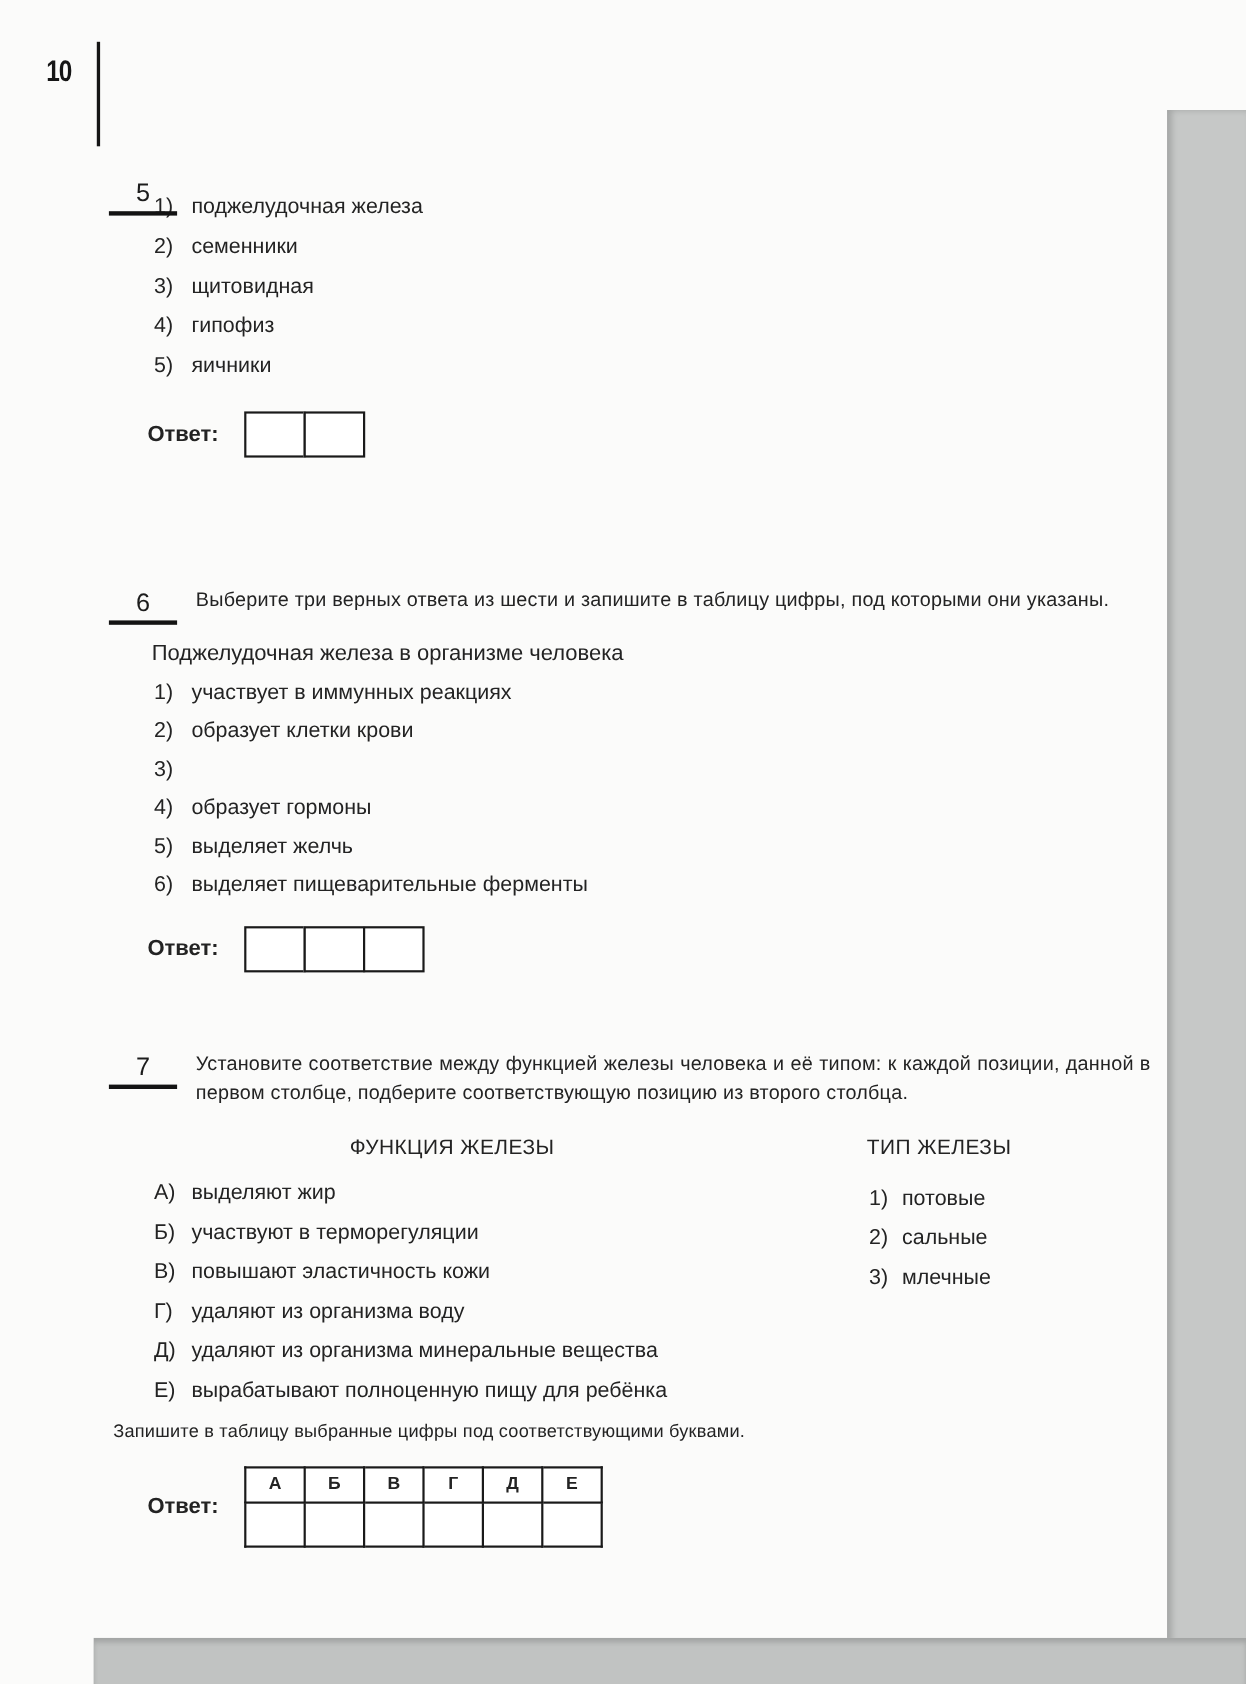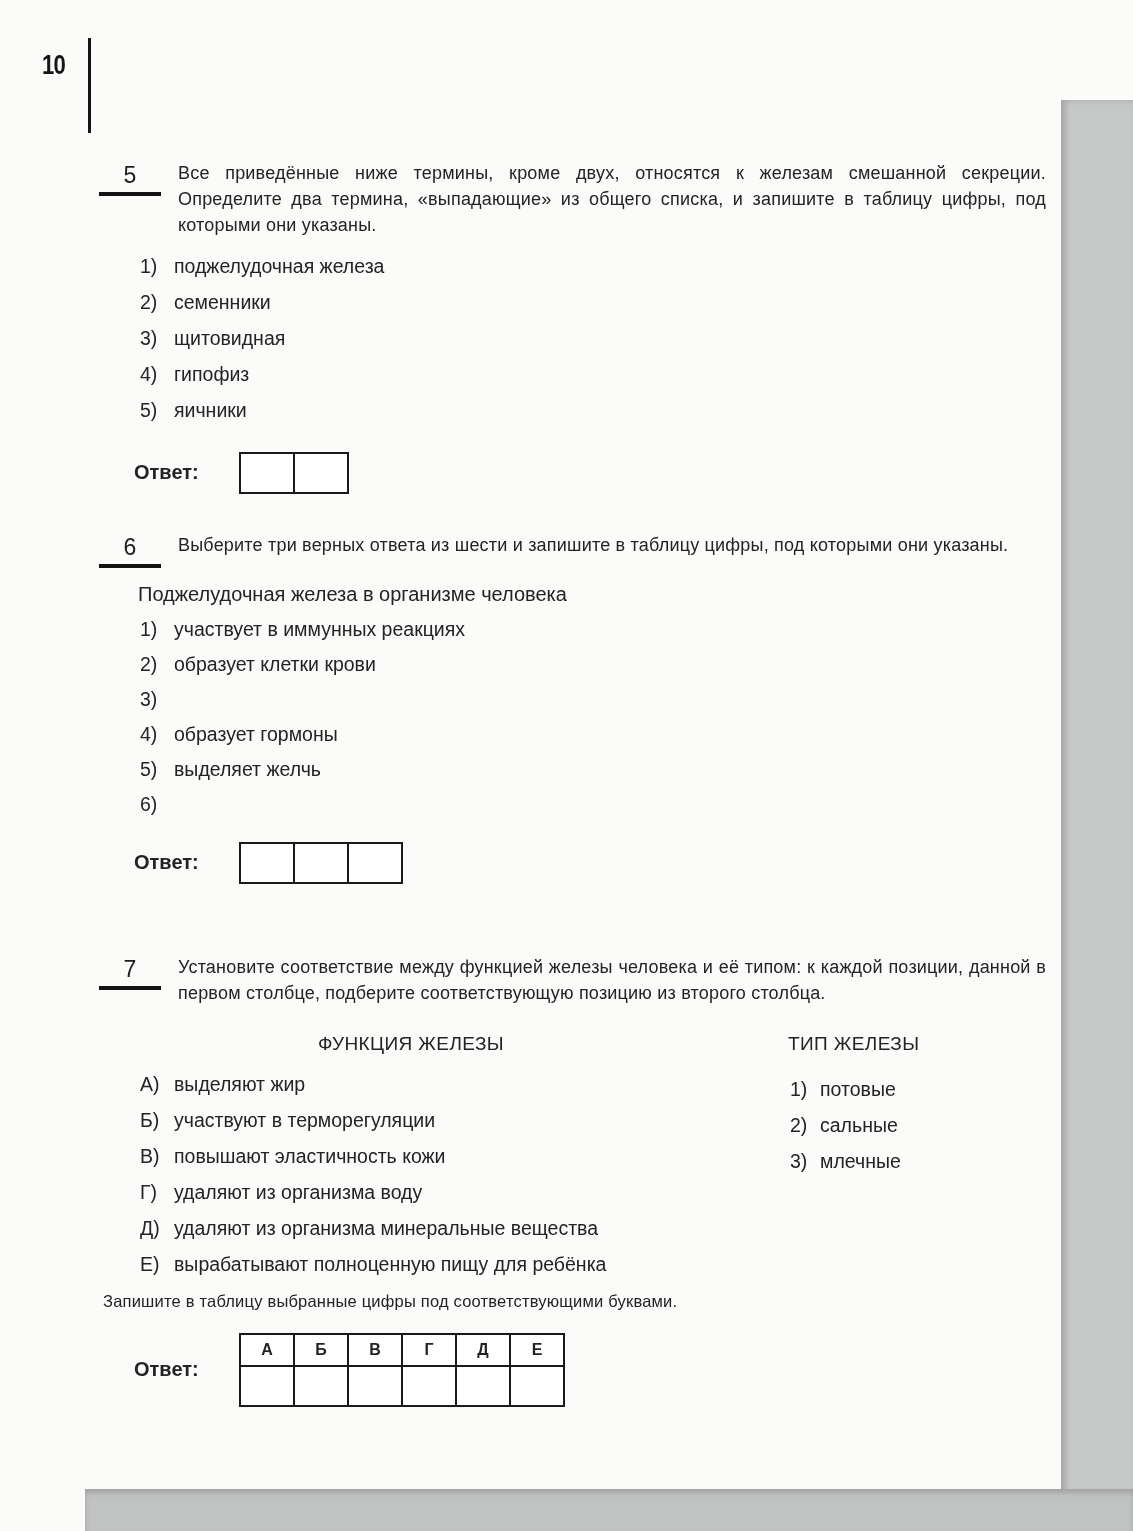--- a/index.html
+++ b/index.html
@@ -51,21 +51,21 @@
   .stem { margin:24px 0 0 138px; font-size:20px; }
 
   .options { margin:16px 0 0 140px; display:flex; flex-direction:column; gap:13px; font-size:19.5px; }
   .q6 .options { margin-top:12px; gap:12px; }
   .q7 .options { margin-top:14px; gap:13px; }
   .option { display:flex; }
   .opt-num { width:34px; flex:none; }
 
   .answer-row { margin:30px 0 0 134px; display:flex; align-items:center; }
   .q6 .answer-row { margin-top:26px; }
-  .answer-label { font-weight:bold; font-size:20px; margin-right:33px; min-width:72px; }
+  .answer-label { font-weight:bold; font-size:20px; margin-right:16px; min-width:72px; }
   .answer-boxes { display:flex; }
   .cell {
     width:52px; height:38px; background:#ffffff;
     border:2px solid #1a1a1a; margin-left:-2px;
   }
   .cell:first-child { margin-left:0; }
 
   .match-headers { position:relative; height:26px; margin-top:26px; font-size:19px;text-align:right; }
   .col-header { position:absolute; top:0; letter-spacing:0.4px; }
   .col-header.left { left:318px; }
@@ -95,21 +95,20 @@
   <div class="scan-right"></div>
   <div class="scan-bottom"></div>
   <div class="page-number">10</div>
   <div class="corner-rule"></div>
 
   <section class="question q5">
     <div class="q-marker">
       <div class="q-num">5</div>
       <div class="q-underline"></div>
     </div>
-    <p class="q-text">Все приведённые ниже термины, кроме двух, относятся к железам смешанной секреции. Определите два термина, «выпадающие» из общего списка, и запишите в таблицу цифры, под которыми они указаны.</p>
     <div class="options">
       <div class="option">
         <span class="opt-num">1)</span>
         <span class="opt-text">поджелудочная железа</span>
       </div>
       <div class="option">
         <span class="opt-num">2)</span>
         <span class="opt-text">семенники</span>
       </div>
       <div class="option">
@@ -156,20 +155,21 @@
       <div class="option">
         <span class="opt-num">4)</span>
         <span class="opt-text">образует гормоны</span>
       </div>
       <div class="option">
         <span class="opt-num">5)</span>
         <span class="opt-text">выделяет желчь</span>
       </div>
       <div class="option">
         <span class="opt-num">6)</span>
+        <span class="opt-text">выделяет пищеварительные ферменты</span>
       </div>
     </div>
     <div class="answer-row">
       <span class="answer-label">Ответ:</span>
       <div class="answer-boxes">
         <div class="cell"></div>
         <div class="cell"></div>
         <div class="cell"></div>
       </div>
     </div>

